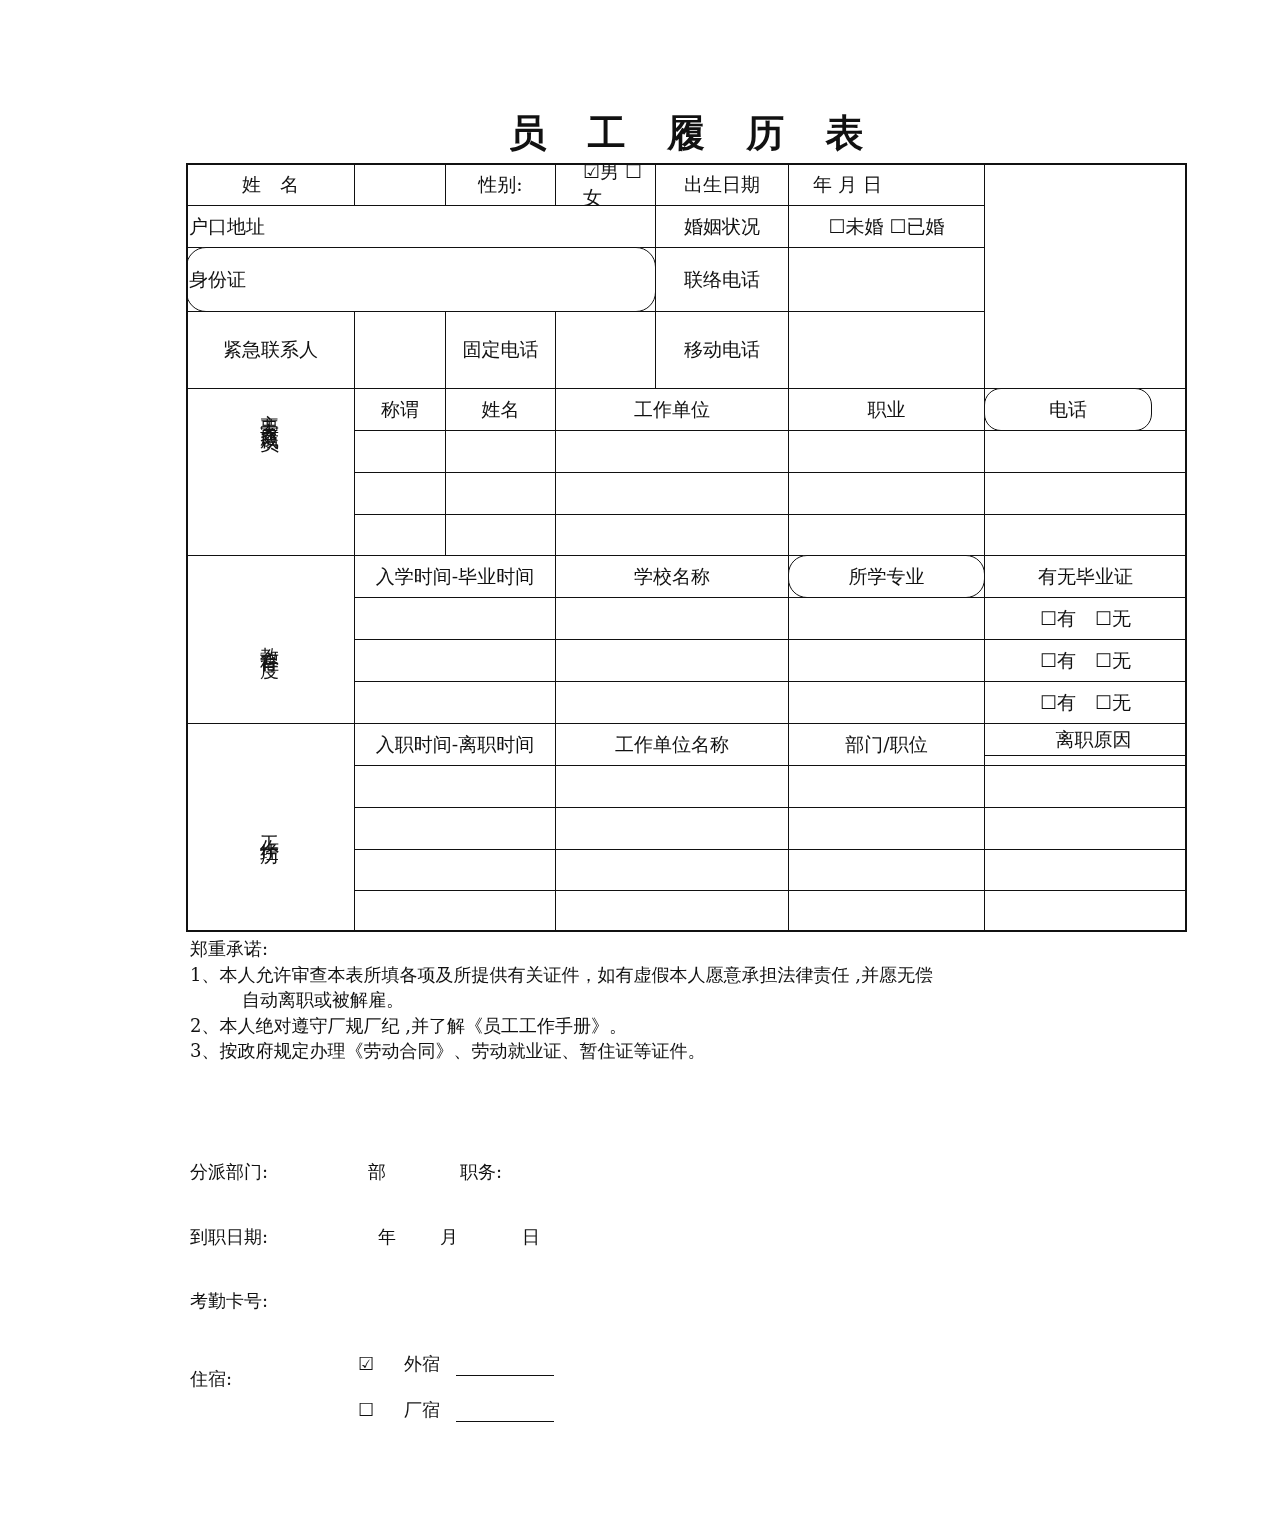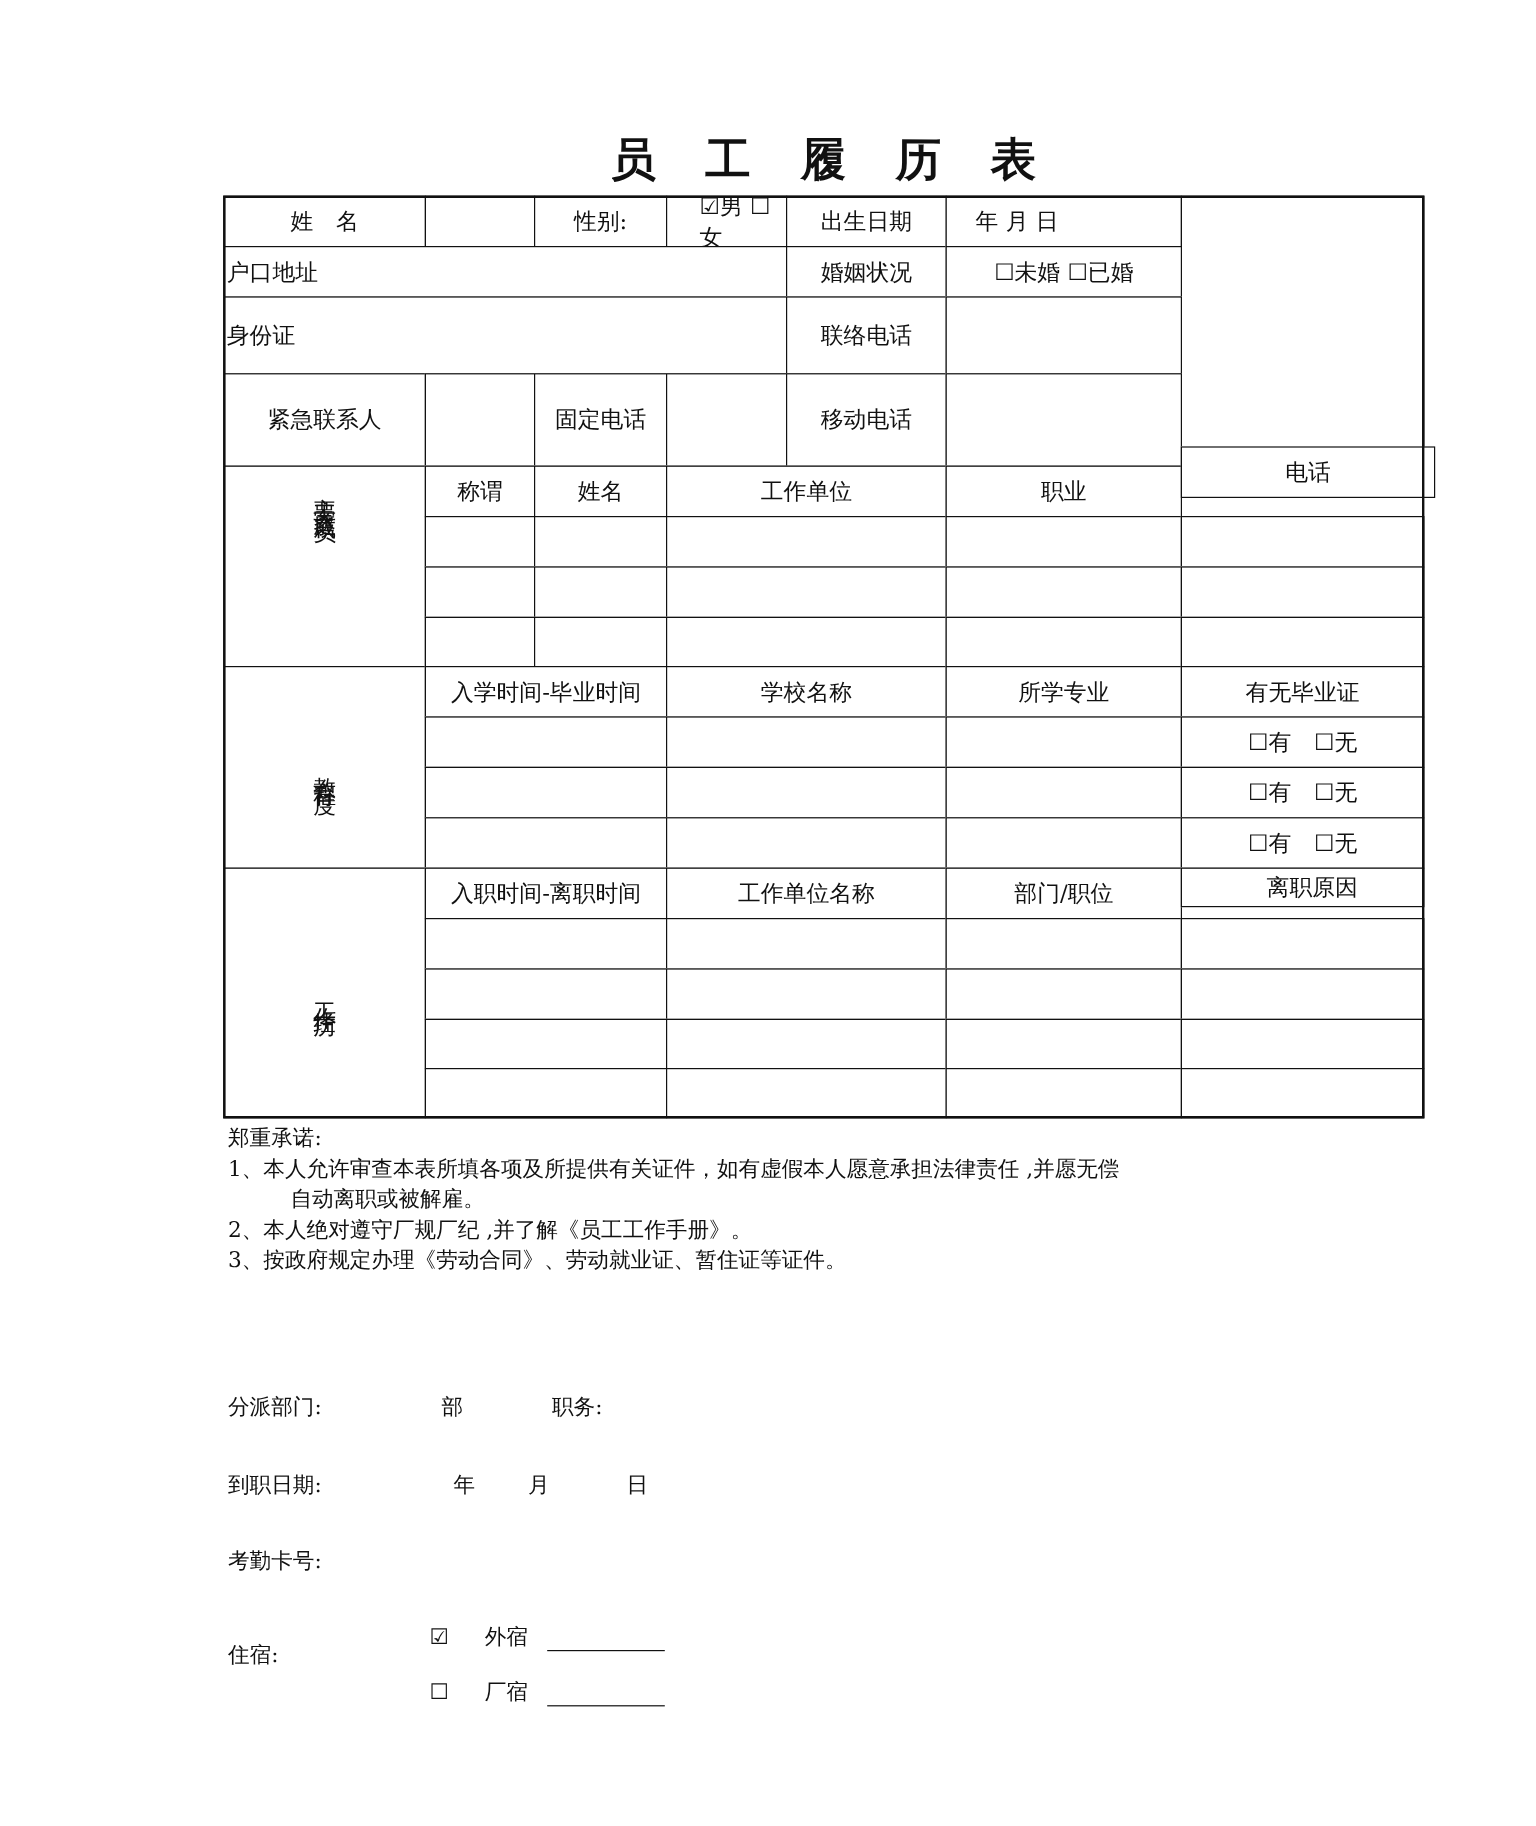--- a/index.html
+++ b/index.html
@@ -28,39 +28,39 @@
   <div class="cell" style="left:369px;top:0;width:101px;height:43px;padding-left:27px;">☑男 ☐女</div>
   <div class="cell" style="left:469px;top:0;width:134px;height:43px;">出生日期</div>
   <div class="cell left" style="left:602px;top:0;width:197px;height:43px;padding-left:24px;">年  月  日</div>
 
   <div class="cell" style="left:798px;top:0;width:203px;height:226px;"></div>
 
   <div class="cell left" style="left:0;top:42px;width:470px;height:43px;">户口地址</div>
   <div class="cell" style="left:469px;top:42px;width:134px;height:43px;">婚姻状况</div>
   <div class="cell" style="left:602px;top:42px;width:197px;height:43px;">☐未婚 ☐已婚</div>
 
-  <div class="cell left" style="left:0;top:84px;width:470px;height:65px;">身份证</div>
+  <div class="cell left" style="left:0;top:84px;width:470px;height:65px;border-radius:20px;">身份证</div>
   <div class="cell" style="left:469px;top:84px;width:134px;height:65px;">联络电话</div>
   <div class="cell" style="left:602px;top:84px;width:197px;height:65px;"></div>
 
   <div class="cell" style="left:0;top:148px;width:169px;height:78px;">紧急联系人</div>
   <div class="cell" style="left:168px;top:148px;width:92px;height:78px;"></div>
   <div class="cell" style="left:259px;top:148px;width:111px;height:78px;">固定电话</div>
   <div class="cell" style="left:369px;top:148px;width:101px;height:78px;"></div>
   <div class="cell" style="left:469px;top:148px;width:134px;height:78px;">移动电话</div>
   <div class="cell" style="left:602px;top:148px;width:197px;height:78px;"></div>
 
   <div class="cell" style="left:0;top:225px;width:169px;height:168px;align-items:flex-start;padding-top:10px;">
     <span class="vert">主要家庭成员</span>
   </div>
   <div class="cell" style="left:168px;top:225px;width:92px;height:43px;">称谓</div>
   <div class="cell" style="left:259px;top:225px;width:111px;height:43px;">姓名</div>
   <div class="cell" style="left:369px;top:225px;width:234px;height:43px;">工作单位</div>
   <div class="cell" style="left:602px;top:225px;width:197px;height:43px;">职业</div>
-  <div class="cell" style="left:798px;top:209px;width:212px;height:43px;">电话</div>
+  <div class="cell" style="left:798px;top:225px;width:168px;height:43px;border-radius:17px;">电话</div>
 
   <div class="cell" style="left:168px;top:267px;width:92px;height:43px;"></div>
   <div class="cell" style="left:259px;top:267px;width:111px;height:43px;"></div>
   <div class="cell" style="left:369px;top:267px;width:234px;height:43px;"></div>
   <div class="cell" style="left:602px;top:267px;width:197px;height:43px;"></div>
   <div class="cell" style="left:798px;top:267px;width:203px;height:43px;"></div>
 
   <div class="cell" style="left:168px;top:309px;width:92px;height:43px;"></div>
   <div class="cell" style="left:259px;top:309px;width:111px;height:43px;"></div>
   <div class="cell" style="left:369px;top:309px;width:234px;height:43px;"></div>
@@ -71,21 +71,21 @@
   <div class="cell" style="left:259px;top:351px;width:111px;height:42px;"></div>
   <div class="cell" style="left:369px;top:351px;width:234px;height:42px;"></div>
   <div class="cell" style="left:602px;top:351px;width:197px;height:42px;"></div>
   <div class="cell" style="left:798px;top:351px;width:203px;height:42px;"></div>
 
   <div class="cell" style="left:0;top:392px;width:169px;height:169px;">
     <span class="vert">教育程度</span>
   </div>
   <div class="cell" style="left:168px;top:392px;width:202px;height:43px;">入学时间-毕业时间</div>
   <div class="cell" style="left:369px;top:392px;width:234px;height:43px;">学校名称</div>
-  <div class="cell" style="left:602px;top:392px;width:197px;height:43px;">所学专业</div>
+  <div class="cell" style="left:602px;top:392px;width:197px;height:43px;border-radius:19px;">所学专业</div>
   <div class="cell" style="left:798px;top:392px;width:203px;height:43px;">有无毕业证</div>
 
   <div class="cell" style="left:168px;top:434px;width:202px;height:43px;"></div>
   <div class="cell" style="left:369px;top:434px;width:234px;height:43px;"></div>
   <div class="cell" style="left:602px;top:434px;width:197px;height:43px;"></div>
   <div class="cell" style="left:798px;top:434px;width:203px;height:43px;">☐有　☐无</div>
 
   <div class="cell" style="left:168px;top:476px;width:202px;height:43px;"></div>
   <div class="cell" style="left:369px;top:476px;width:234px;height:43px;"></div>
   <div class="cell" style="left:602px;top:476px;width:197px;height:43px;"></div>

